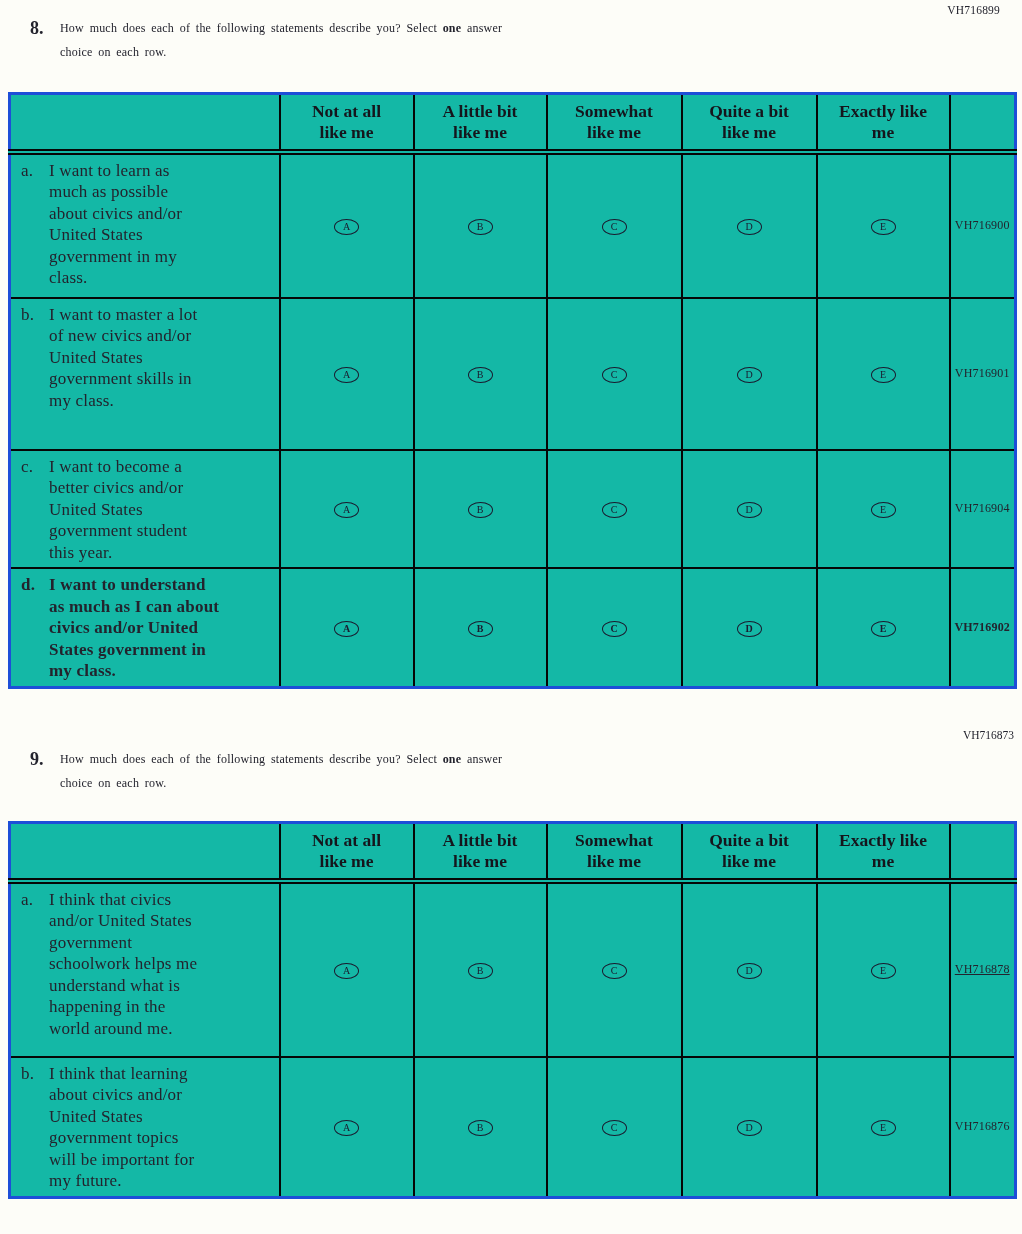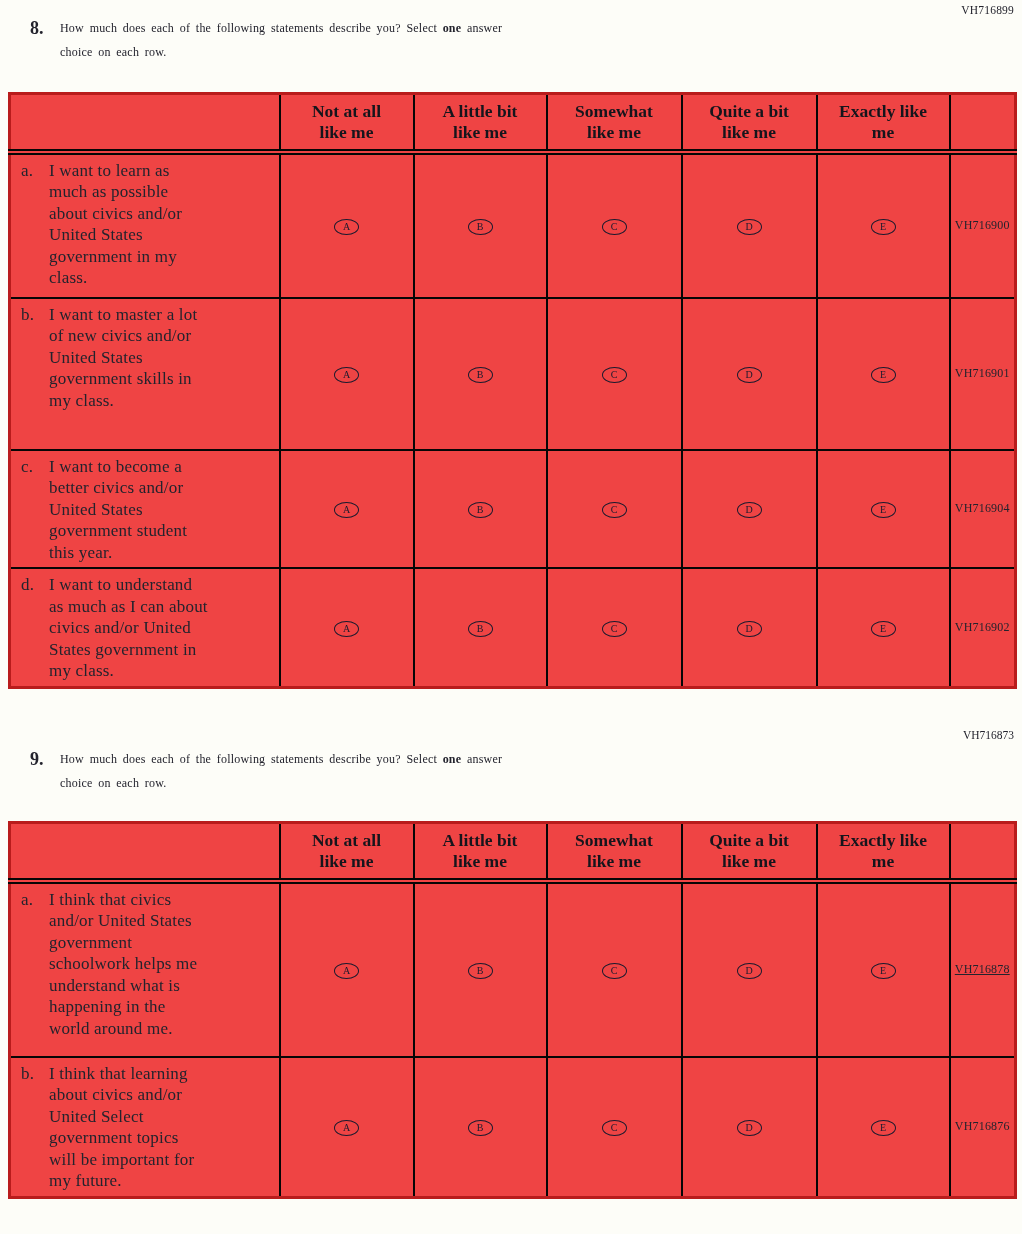--- a/index.html
+++ b/index.html
@@ -6,43 +6,43 @@
   html,body { width:1022px; height:1234px; overflow:hidden; }
   body {
     background:#fdfdf8;
     font-family:"Liberation Serif", serif;
     color:#23232d;
     position:relative;
   }
   .page { position:relative; width:1022px; height:1234px; }
 
   .vcode-top {
-    position:absolute; top:4px; right:8px;
+    position:absolute; top:4px; right:22px;
     font-size:11.5px; color:#23232d; letter-spacing:.2px;margin-left:8px;
   }
 
   
   .prompt { position:absolute; display:flex; }
   .prompt .qnum {
     font-weight:bold; font-size:18px; width:30px; flex:0 0 30px;
     line-height:24px;
   }
   .prompt .qtext {
     font-size:12px; line-height:24px; width:850px;
     word-spacing:2.5px; letter-spacing:.2px;
   }
   #q8-prompt { top:16px; left:30px; }
 
   
   table.matrix {
     border-collapse:collapse;
     table-layout:fixed;
     width:1006px;
-    background:#ef4444;
-    border:3px solid #b91c1c;
+    background:#14b8a6;
+    border:3px solid #1d4ed8;
   }
   table.matrix th, table.matrix td { border:2px solid #060606; }
   table.matrix tr.head th {
     border-bottom:6px double #060606;
     font-size:17.5px; font-weight:bold; color:#15151c;
     text-align:center; vertical-align:middle;
     line-height:21px; white-space:pre-line; height:58px;
     padding:4px 2px;
   }
   td.stmt {
@@ -71,21 +71,21 @@
 
   .q9-section { position:absolute; top:729px; left:0; width:1022px; }
   .q9-codeline { text-align:right; padding-right:8px; font-size:11.5px; }
   #q9-prompt { position:static; margin:6px 0 0 30px; }
   #table2 { margin:26px 0 0 8px; }
 
   
   #t1-r0 td { height:146px; }
   #t1-r1 td { height:152px; }
   #t1-r2 td { height:93px; }
-  #t1-r3 td { height:116px; }
+  #t1-r3 td { height:116px;font-weight:bold; }
   #t2-r0 td { height:176px;text-decoration:underline; }
   #t2-r1 td { height:130px; }
 </style>
 </head>
 <body>
 
 <div class="page">
 
   <div class="vcode-top">VH716899</div>
 
@@ -219,21 +219,21 @@
         <td class="opt"><span class="bubble">A</span></td>
         <td class="opt"><span class="bubble">B</span></td>
         <td class="opt"><span class="bubble">C</span></td>
         <td class="opt"><span class="bubble">D</span></td>
         <td class="opt"><span class="bubble">E</span></td>
         <td class="codecell">VH716878</td>
       </tr>
       <tr id="t2-r1">
         <td class="stmt"><span class="ltr">b.</span><span class="txt">I think that learning
 about civics and/or
-United Select
+United States
 government topics
 will be important for
 my future.</span></td>
         <td class="opt"><span class="bubble">A</span></td>
         <td class="opt"><span class="bubble">B</span></td>
         <td class="opt"><span class="bubble">C</span></td>
         <td class="opt"><span class="bubble">D</span></td>
         <td class="opt"><span class="bubble">E</span></td>
         <td class="codecell">VH716876</td>
       </tr>

